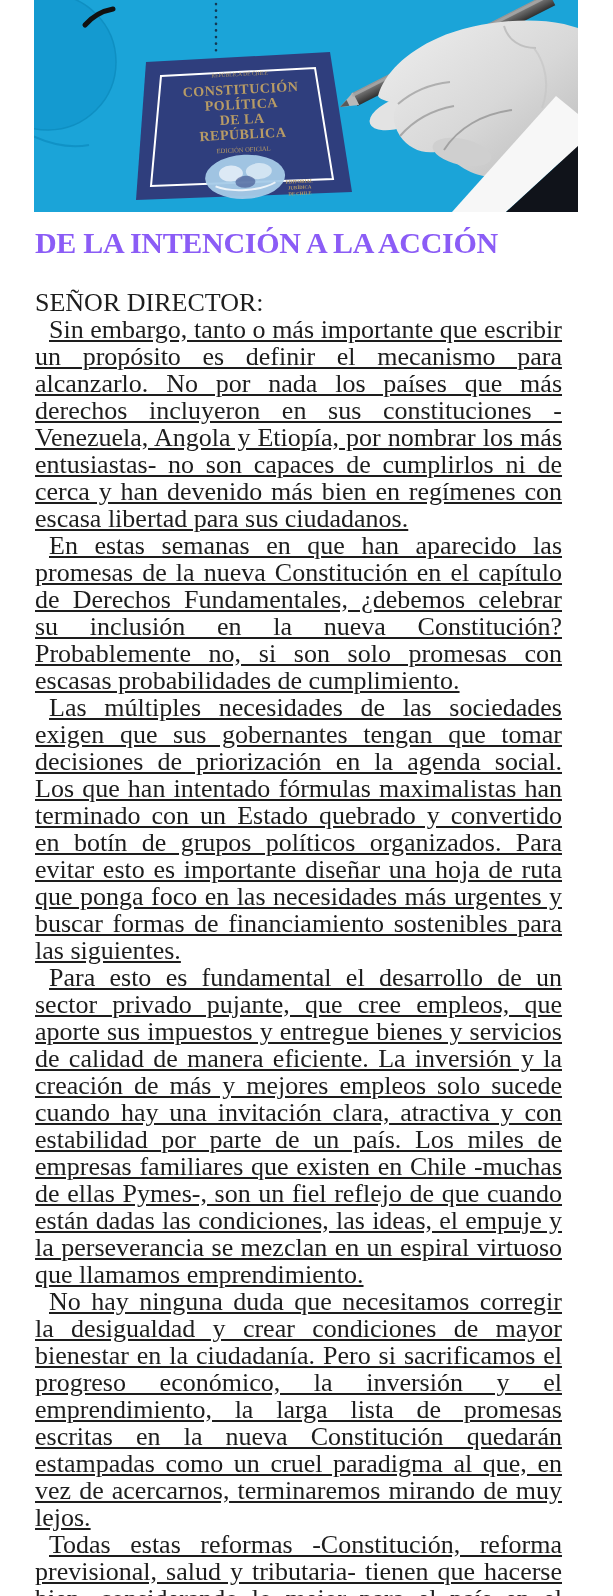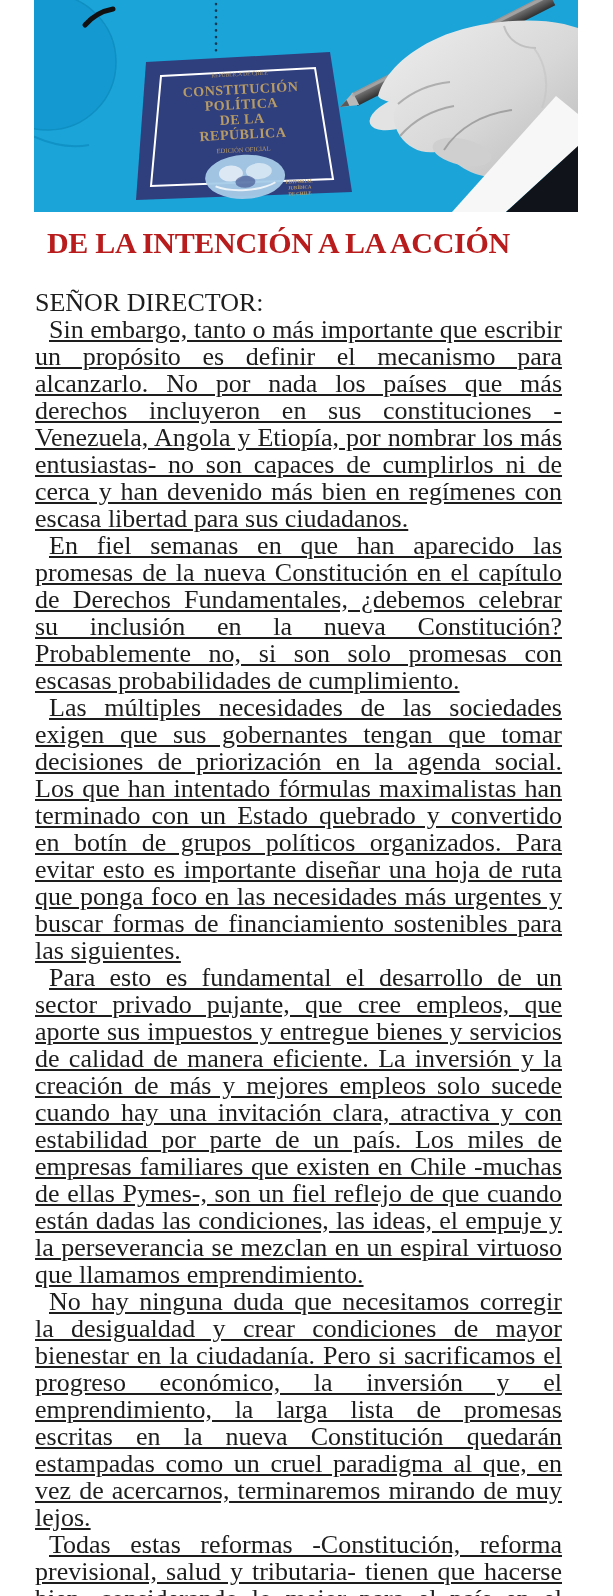--- a/index.html
+++ b/index.html
@@ -17,23 +17,23 @@
   }
   .hero svg { display: block; }
 
   
   article {
     position: absolute; left: 35px; top: 226px;
     width: 527px;
     color: #1d1d1d;
   }
   h1 {
-    margin: 0 0 29px 12px;
+    margin: 0 0 29px 0;
     font-size: 30px; line-height: 34px;
-    font-weight: bold; color: #b91c1c;
+    font-weight: bold; color: #8b5cf6;
     letter-spacing: -0.3px;
     font-family: "Liberation Serif", serif;
   }
   p {
     margin: 0;
     font-size: 26px; line-height: 27px;
     text-align: justify;
     hyphens: auto;
     -webkit-hyphens: auto;
   }
@@ -127,21 +127,21 @@
       <polygon points="418,212 522,96 544,114 544,146 472,212" fill="#f7f7f7"></polygon>
       <polygon points="472,212 544,146 544,212" fill="#10131a"></polygon>
     </svg>
   </div>
 
   <article>
     <h1>DE LA INTENCIÓN A LA ACCIÓN</h1>
 
     <p class="salutation">SEÑOR DIRECTOR:</p>
     <p class="indent">Sin embargo, tanto o más importante que escribir un propósito es definir el mecanismo para alcanzarlo. No por nada los países que más derechos incluyeron en sus constituciones -Venezuela, Angola y Etiopía, por nombrar los más entusiastas- no son capaces de cumplirlos ni de cerca y han devenido más bien en regímenes con escasa libertad para sus ciudadanos.</p>
-    <p class="indent">En fiel semanas en que han aparecido las promesas de la nueva Constitución en el capítulo de Derechos Fundamentales, ¿debemos celebrar su inclusión en la nueva Constitución? Probablemente no, si son solo promesas con escasas probabilidades de cumplimiento.</p>
+    <p class="indent">En estas semanas en que han aparecido las promesas de la nueva Constitución en el capítulo de Derechos Fundamentales, ¿debemos celebrar su inclusión en la nueva Constitución? Probablemente no, si son solo promesas con escasas probabilidades de cumplimiento.</p>
     <p class="indent">Las múltiples necesidades de las sociedades exigen que sus gobernantes tengan que tomar decisiones de priorización en la agenda social. Los que han intentado fórmulas maximalistas han terminado con un Estado quebrado y convertido en botín de grupos políticos organizados. Para evitar esto es importante diseñar una hoja de ruta que ponga foco en las necesidades más urgentes y buscar formas de financiamiento sostenibles para las siguientes.</p>
     <p class="indent">Para esto es fundamental el desarrollo de un sector privado pujante, que cree empleos, que aporte sus impuestos y entregue bienes y servicios de calidad de manera eficiente. La inversión y la creación de más y mejores empleos solo sucede cuando hay una invitación clara, atractiva y con estabilidad por parte de un país. Los miles de empresas familiares que existen en Chile -muchas de ellas Pymes-, son un fiel reflejo de que cuando están dadas las condiciones, las ideas, el empuje y la perseverancia se mezclan en un espiral virtuoso que llamamos emprendimiento.</p>
     <p class="indent">No hay ninguna duda que necesitamos corregir la desigualdad y crear condiciones de mayor bienestar en la ciudadanía. Pero si sacrificamos el progreso económico, la inversión y el emprendimiento, la larga lista de promesas escritas en la nueva Constitución quedarán estampadas como un cruel paradigma al que, en vez de acercarnos, terminaremos mirando de muy lejos.</p>
     <p class="indent">Todas estas reformas -Constitución, reforma previsional, salud y tributaria- tienen que hacerse bien, considerando lo mejor para el país en el largo plazo. Una vez cerrados estos procesos, debemos dar vuelta la página y volver a colocar a Chile como un país atractivo para invertir.</p>
 
     <div class="signature">
       <p class="sig-name">Andrés del Río</p>
 
     </div>
   </article>

